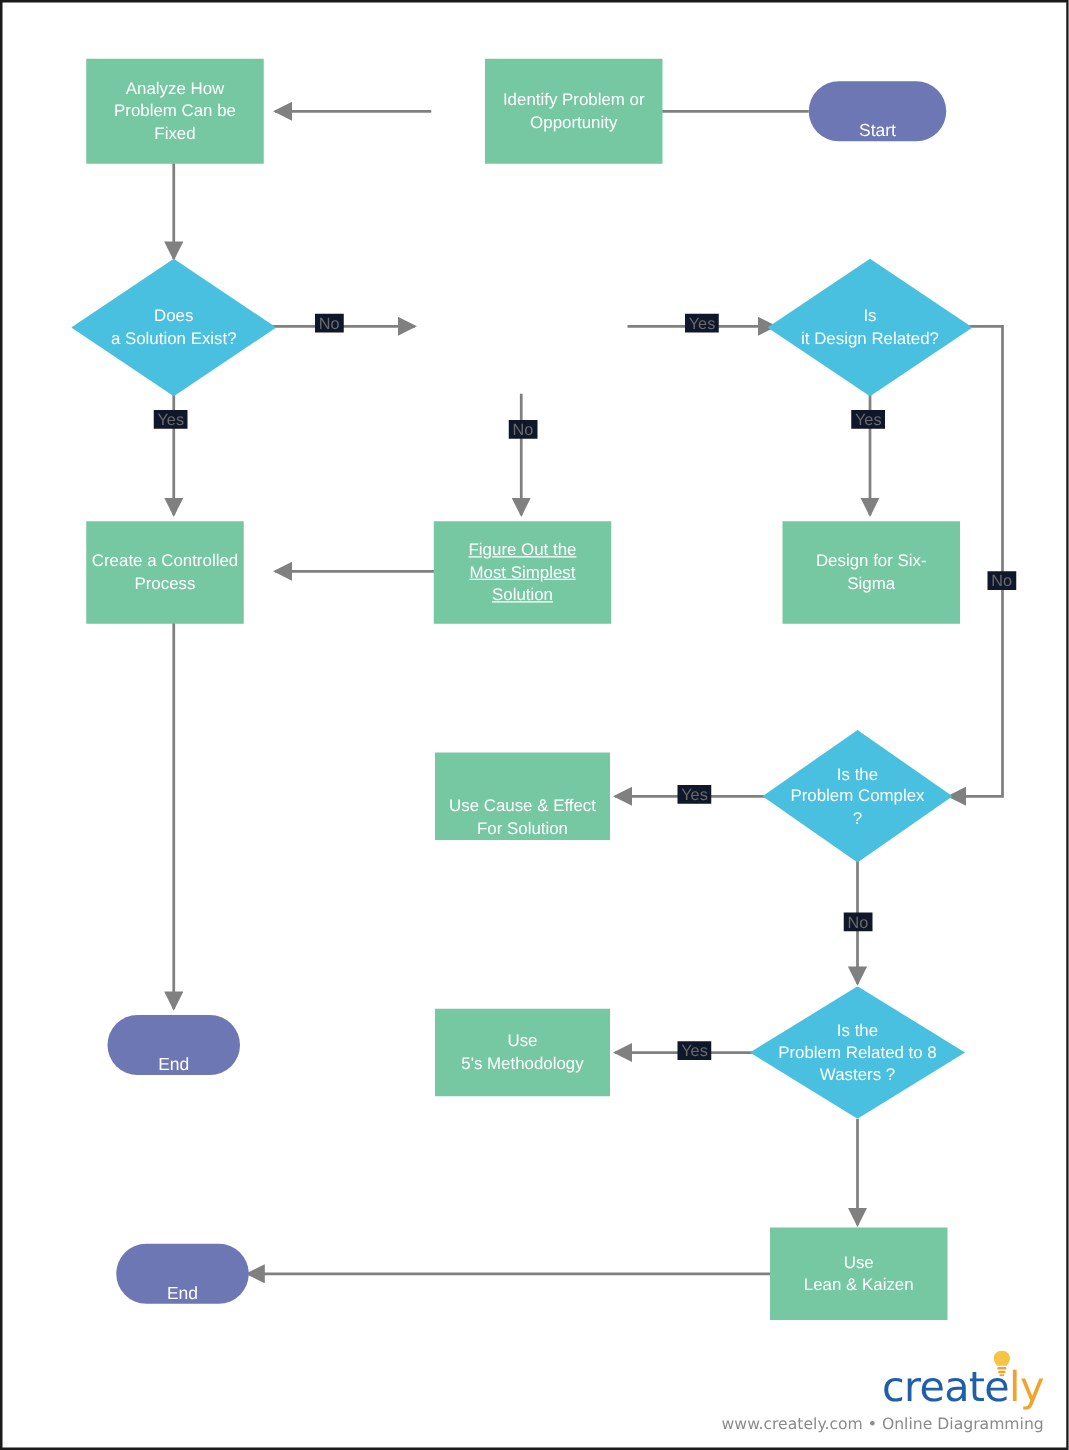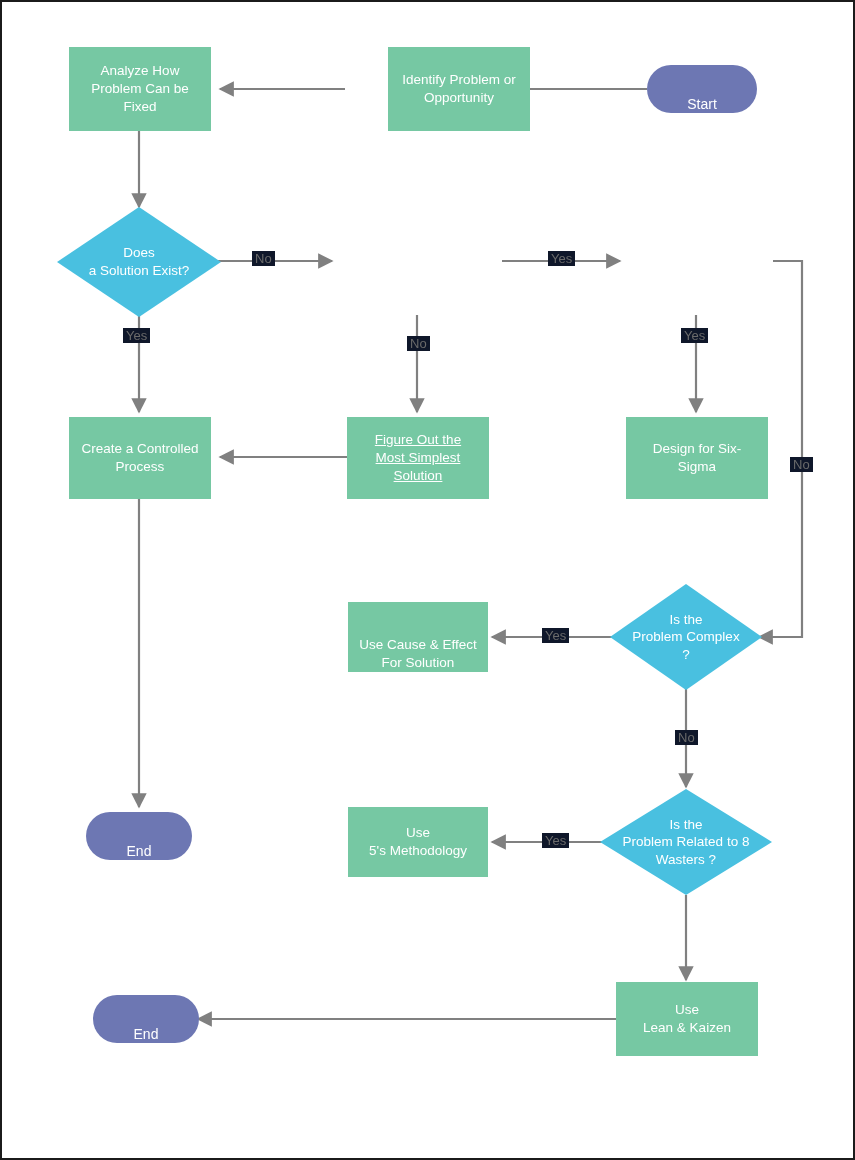--- a/index.html
+++ b/index.html
@@ -173,22 +173,27 @@
 Fixed</span>
   </div>
 
   <div class="node decision" style="left:55px; top:205px; width:164px; height:110px;">
     <span class="dshape"></span>
     <span class="dtext">Does
 a Solution  Exist?</span>
   </div>
 
 
-
-  <div class="node process" style="left:67px; top:415px; width:142px; height:82px;">
+  <div class="node decision" style="left:612px; top:205px; width:164px; height:110px;">
+    <span class="dshape"></span>
+    <span class="dtext">Is
+it Design Related?</span>
+  </div>
+
+  <div class="node process" style="left:67px; top:415px; width:126px; height:82px;">
     <span>Create a Controlled
 Process</span>
   </div>
 
   <div class="node process" style="left:345px; top:415px; width:142px; height:82px;text-decoration:underline;">
     <span>Figure Out the
 Most Simplest
 Solution</span>
   </div>
 
@@ -245,14 +250,26 @@
   <div class="edge-label" style="left:679px; top:326px;">Yes</div>
 
   <div class="edge-label" style="left:788px; top:455px;">No</div>
 
   <div class="edge-label" style="left:540px; top:626px;">Yes</div>
 
   <div class="edge-label" style="left:673px; top:728px;">No</div>
 
   <div class="edge-label" style="left:540px; top:831px;">Yes</div>
 
+  <div id="logo">
+    <svg class="bulb" viewBox="0 0 17 21" xmlns="http://www.w3.org/2000/svg">
+      <path d="M8.5 0.6 C4.6 0.6 2.0 3.2 2.0 6.6 C2.0 9.2 3.6 11.0 4.6 12.6 L12.4 12.6 C13.4 11.0 15.0 9.2 15.0 6.6 C15.0 3.2 12.4 0.6 8.5 0.6 Z" fill="#f6c445"></path>
+      <rect x="4.9" y="13.6" width="7.2" height="2.0" rx="0.7" fill="#f2a32c"></rect>
+      <rect x="5.6" y="16.6" width="5.8" height="2.0" rx="0.7" fill="#f2a32c"></rect>
+      <rect x="6.6" y="19.4" width="3.8" height="1.5" rx="0.7" fill="#f2a32c"></rect>
+    </svg>
+    <div class="logo-word">
+      <span class="logo-c">create</span><span class="logo-ly">ly</span>
+    </div>
+    <div class="logo-tag">www.creately.com • Online Diagramming</div>
+  </div>
 
 </div>
 
 </body></html>

